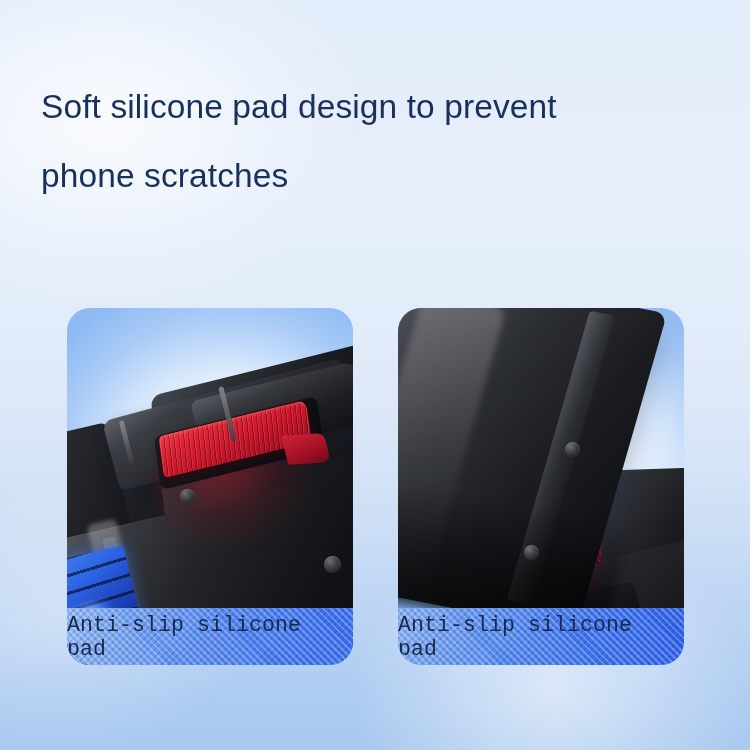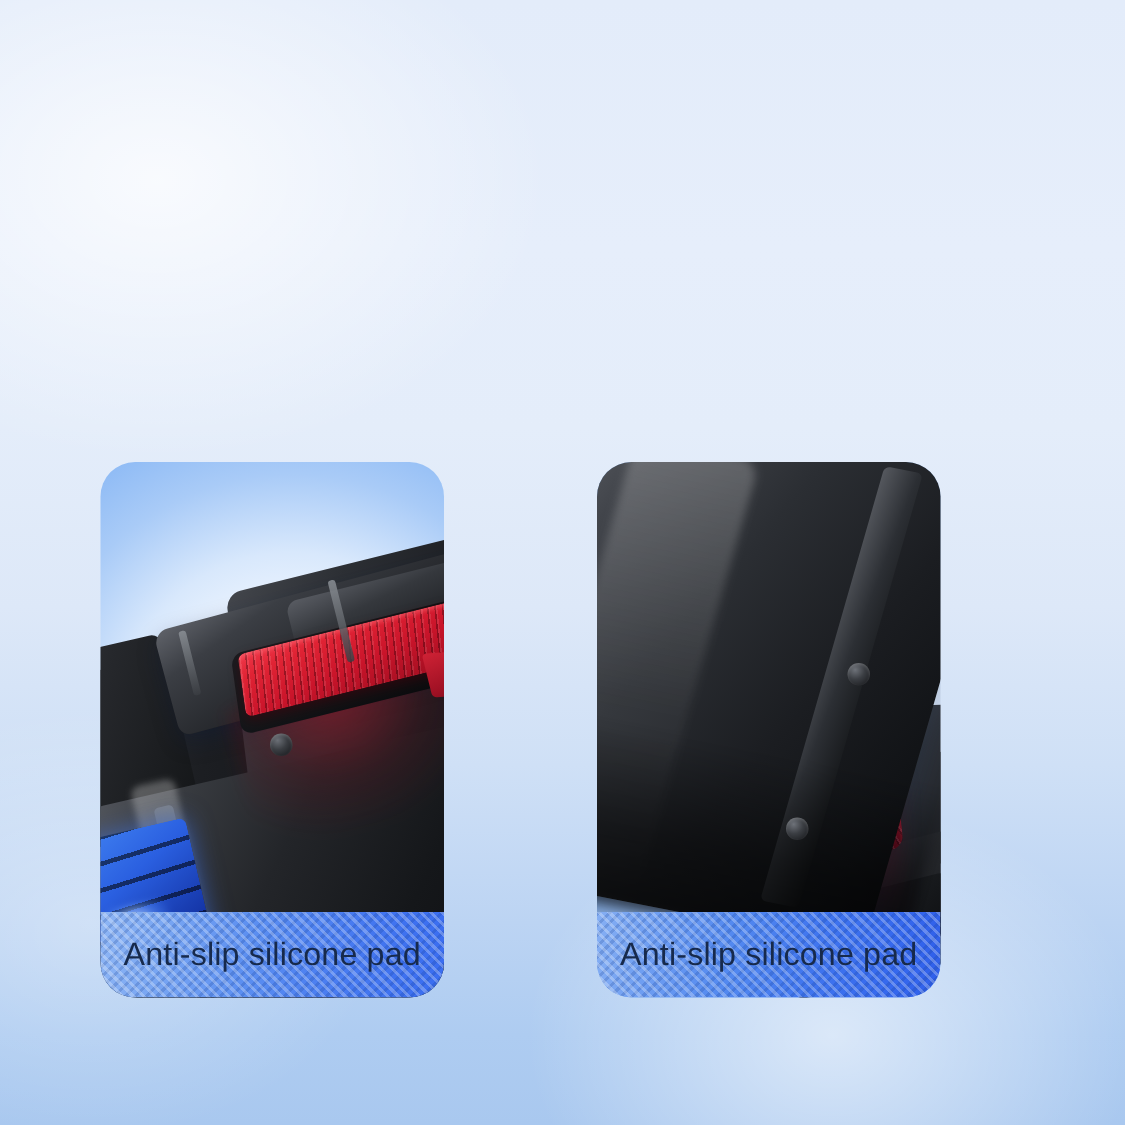--- a/index.html
+++ b/index.html
@@ -40,26 +40,27 @@
     letter-spacing: 0.1px;
     color: #18305c;
     font-weight: 400;
     white-space: pre-line;
   }
 
   
   .panel {
     position: absolute;
     top: 308px;
-    width: 229px;
+    width: 286px;
     height: 357px;
     border-radius: 23px;
     overflow: hidden;
     background:
       radial-gradient(ellipse 215px 200px at 56% 46%, #ffffff 0%, #f3f8ff 26%, #d8e8fc 52%, #a9cbf7 78%, #8dbaf5 100%);
+    font-family: Liberation Mono, monospace;
   }
   .panel.left  { left: 67px; }
   .panel.right { left: 398px; }
 
   .photo {
     position: absolute;
     inset: 0;
     overflow: hidden;
   }
 
@@ -361,20 +362,22 @@
     background: linear-gradient(150deg, #36393e 0%, #1e2024 44%, #0c0e10 100%);
     transform: rotate(-14deg);
     border-radius: 5px 8px 8px 5px;
   }
 </style>
 </head>
 <body>
 
 <div id="stage">
 
+  <div class="headline">Soft silicone pad design to prevent
+phone scratches</div>
 
   <div class="panel left">
     <div class="photo">
       <div class="l-body"></div>
       <div class="l-leftblock"></div>
       <div class="l-body-face"></div>
       <div class="l-lower"></div>
       <div class="l-lower-hi"></div>
       <div class="l-top-arm"></div>
       <div class="l-top-arm2"></div>

